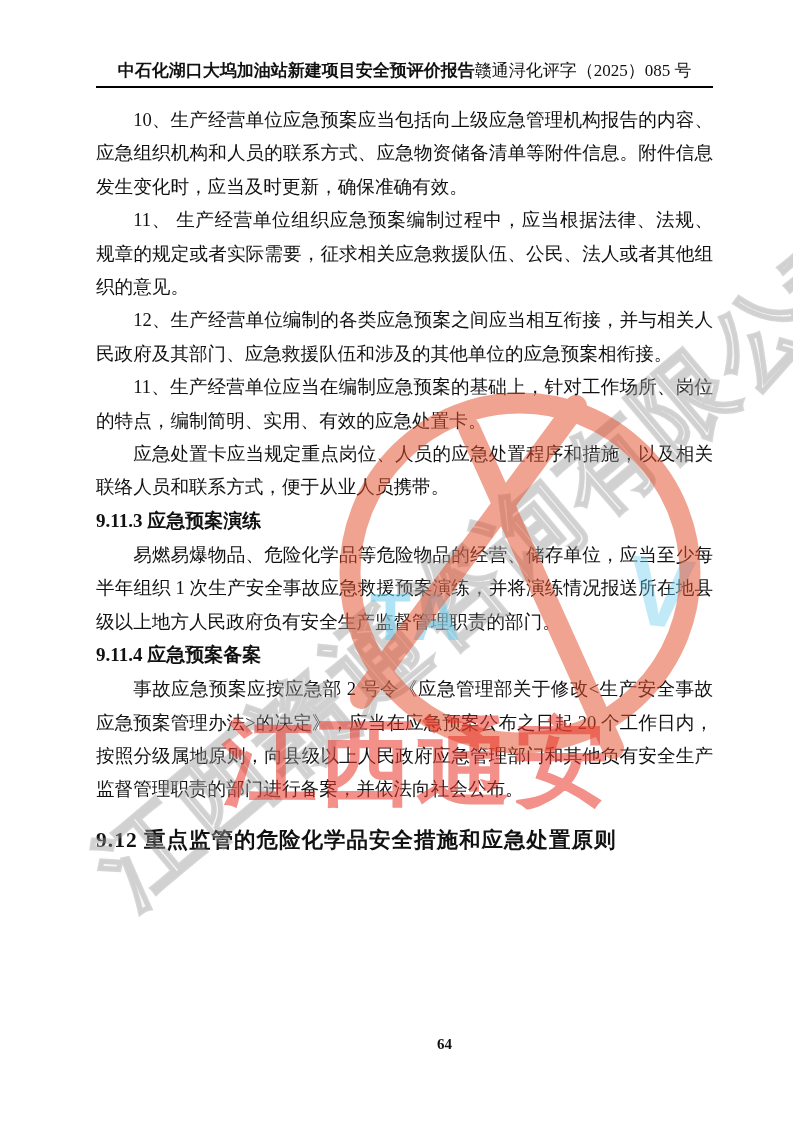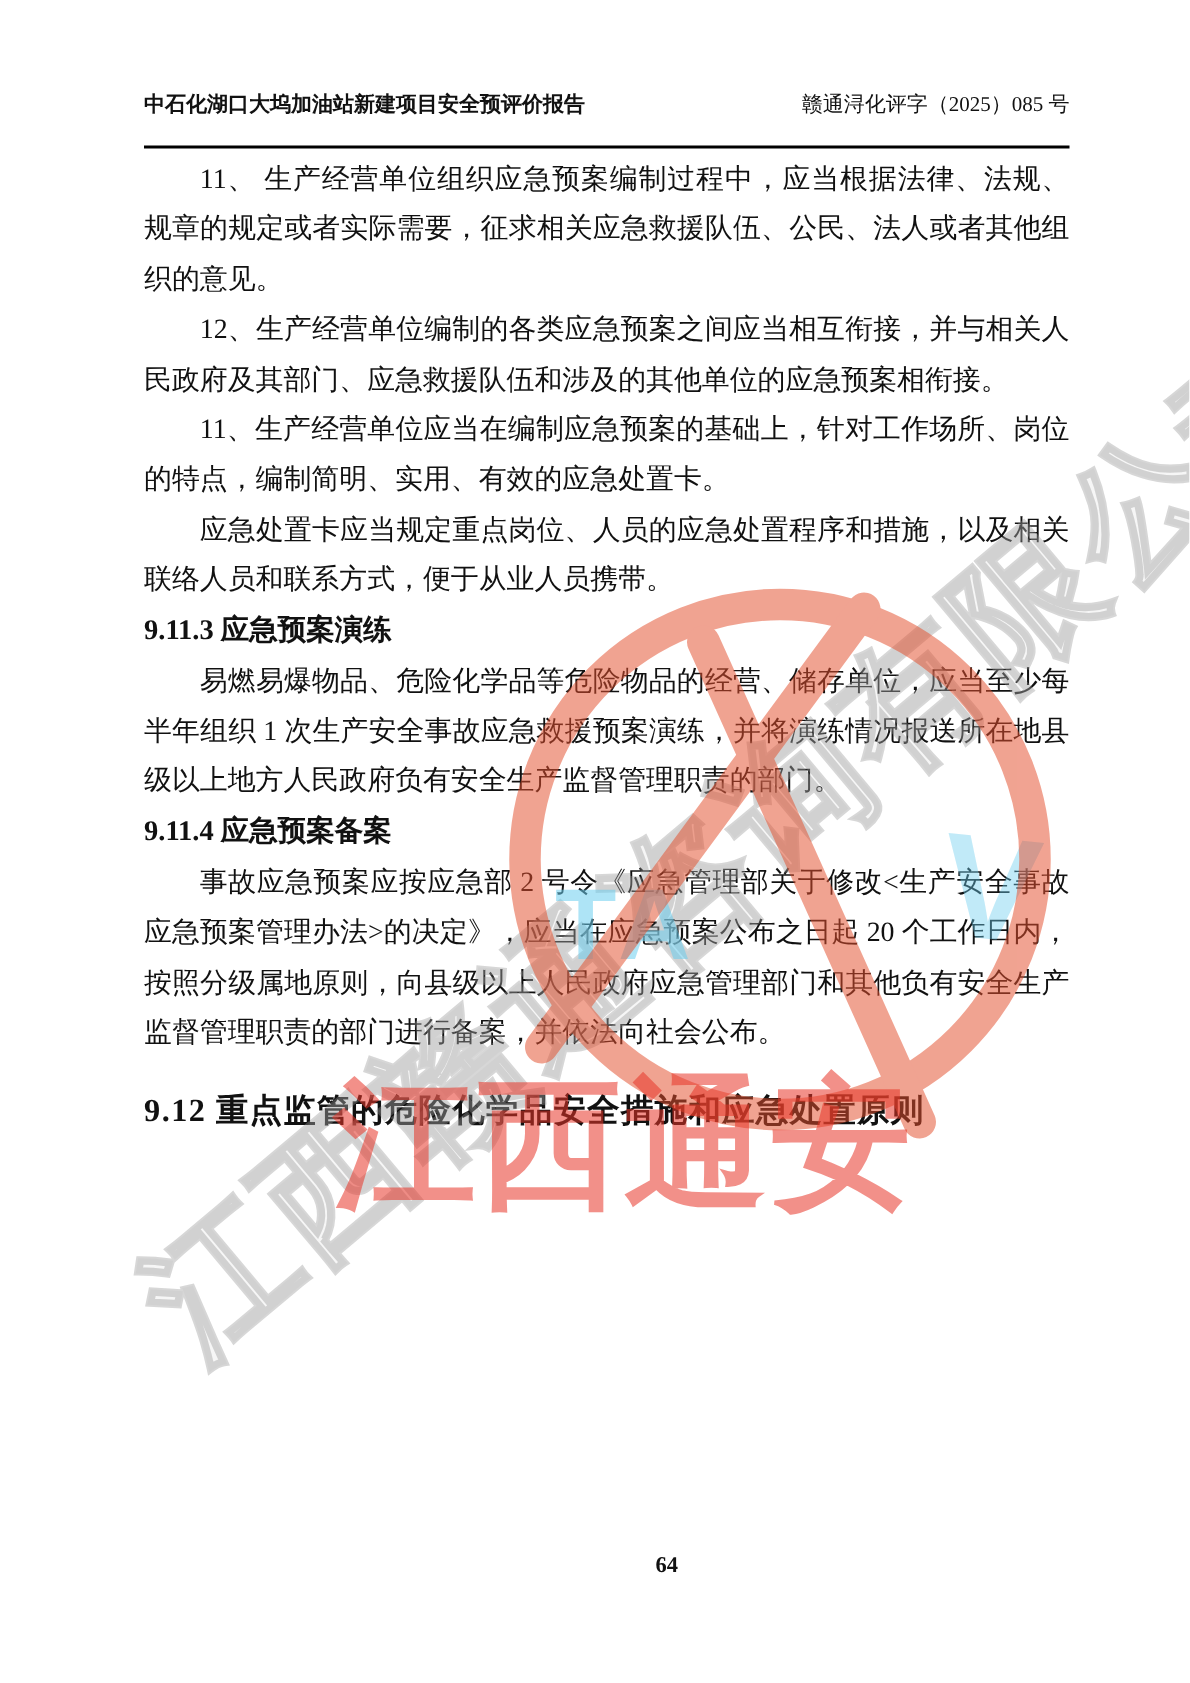--- a/index.html
+++ b/index.html
@@ -7,24 +7,24 @@
     position:relative;
     width:793px;height:1122px;
     background:#ffffff;
     overflow:hidden;
     font-family:"Liberation Serif","DejaVu Serif",serif;
     color:#111;
   }
   
   .hdr{
     position:absolute;top:62px;left:96px;width:617px;
-    display:flex;justify-content:space-between;align-items:flex-end;
+    display:flex;justify-content:center;align-items:flex-end;
     border-bottom:2px solid #000;
-    padding-bottom:17px;
-    font-size:14px;line-height:18px;
+    padding-bottom:6px;
+    font-size:17px;line-height:18px;
   }
   .hdr .left{font-weight:600;}
   .hdr .right{font-weight:400;}
   
   .main{
     position:absolute;top:103px;left:96px;width:617px;
     font-size:18.6px;line-height:33.4px;
     text-align:justify;
     z-index:1;
   }
@@ -74,20 +74,21 @@
 <body>
 
 <div class="page">
 
   <div class="hdr">
     <span class="left">中石化湖口大坞加油站新建项目安全预评价报告</span>
     <span class="right">赣通浔化评字（2025）085 号</span>
   </div>
 
   <div class="main">
+    <p class="body">10、生产经营单位应急预案应当包括向上级应急管理机构报告的内容、应急组织机构和人员的联系方式、应急物资储备清单等附件信息。附件信息发生变化时，应当及时更新，确保准确有效。</p>
     <p class="body">11、 生产经营单位组织应急预案编制过程中，应当根据法律、法规、规章的规定或者实际需要，征求相关应急救援队伍、公民、法人或者其他组织的意见。</p>
     <p class="body">12、生产经营单位编制的各类应急预案之间应当相互衔接，并与相关人民政府及其部门、应急救援队伍和涉及的其他单位的应急预案相衔接。</p>
     <p class="body">11、生产经营单位应当在编制应急预案的基础上，针对工作场所、岗位的特点，编制简明、实用、有效的应急处置卡。</p>
     <p class="body">应急处置卡应当规定重点岗位、人员的应急处置程序和措施，以及相关联络人员和联系方式，便于从业人员携带。</p>
     <h3 class="h-sub">9.11.3 应急预案演练</h3>
     <p class="body">易燃易爆物品、危险化学品等危险物品的经营、储存单位，应当至少每半年组织 1 次生产安全事故应急救援预案演练，并将演练情况报送所在地县级以上地方人民政府负有安全生产监督管理职责的部门。</p>
     <h3 class="h-sub">9.11.4 应急预案备案</h3>
     <p class="body">事故应急预案应按应急部 2 号令《应急管理部关于修改&lt;生产安全事故应急预案管理办法&gt;的决定》，应当在应急预案公布之日起 20 个工作日内，按照分级属地原则，向县级以上人民政府应急管理部门和其他负有安全生产监督管理职责的部门进行备案，并依法向社会公布。</p>
     <h2 class="h-sec">9.12 重点监管的危险化学品安全措施和应急处置原则</h2>
   </div>

